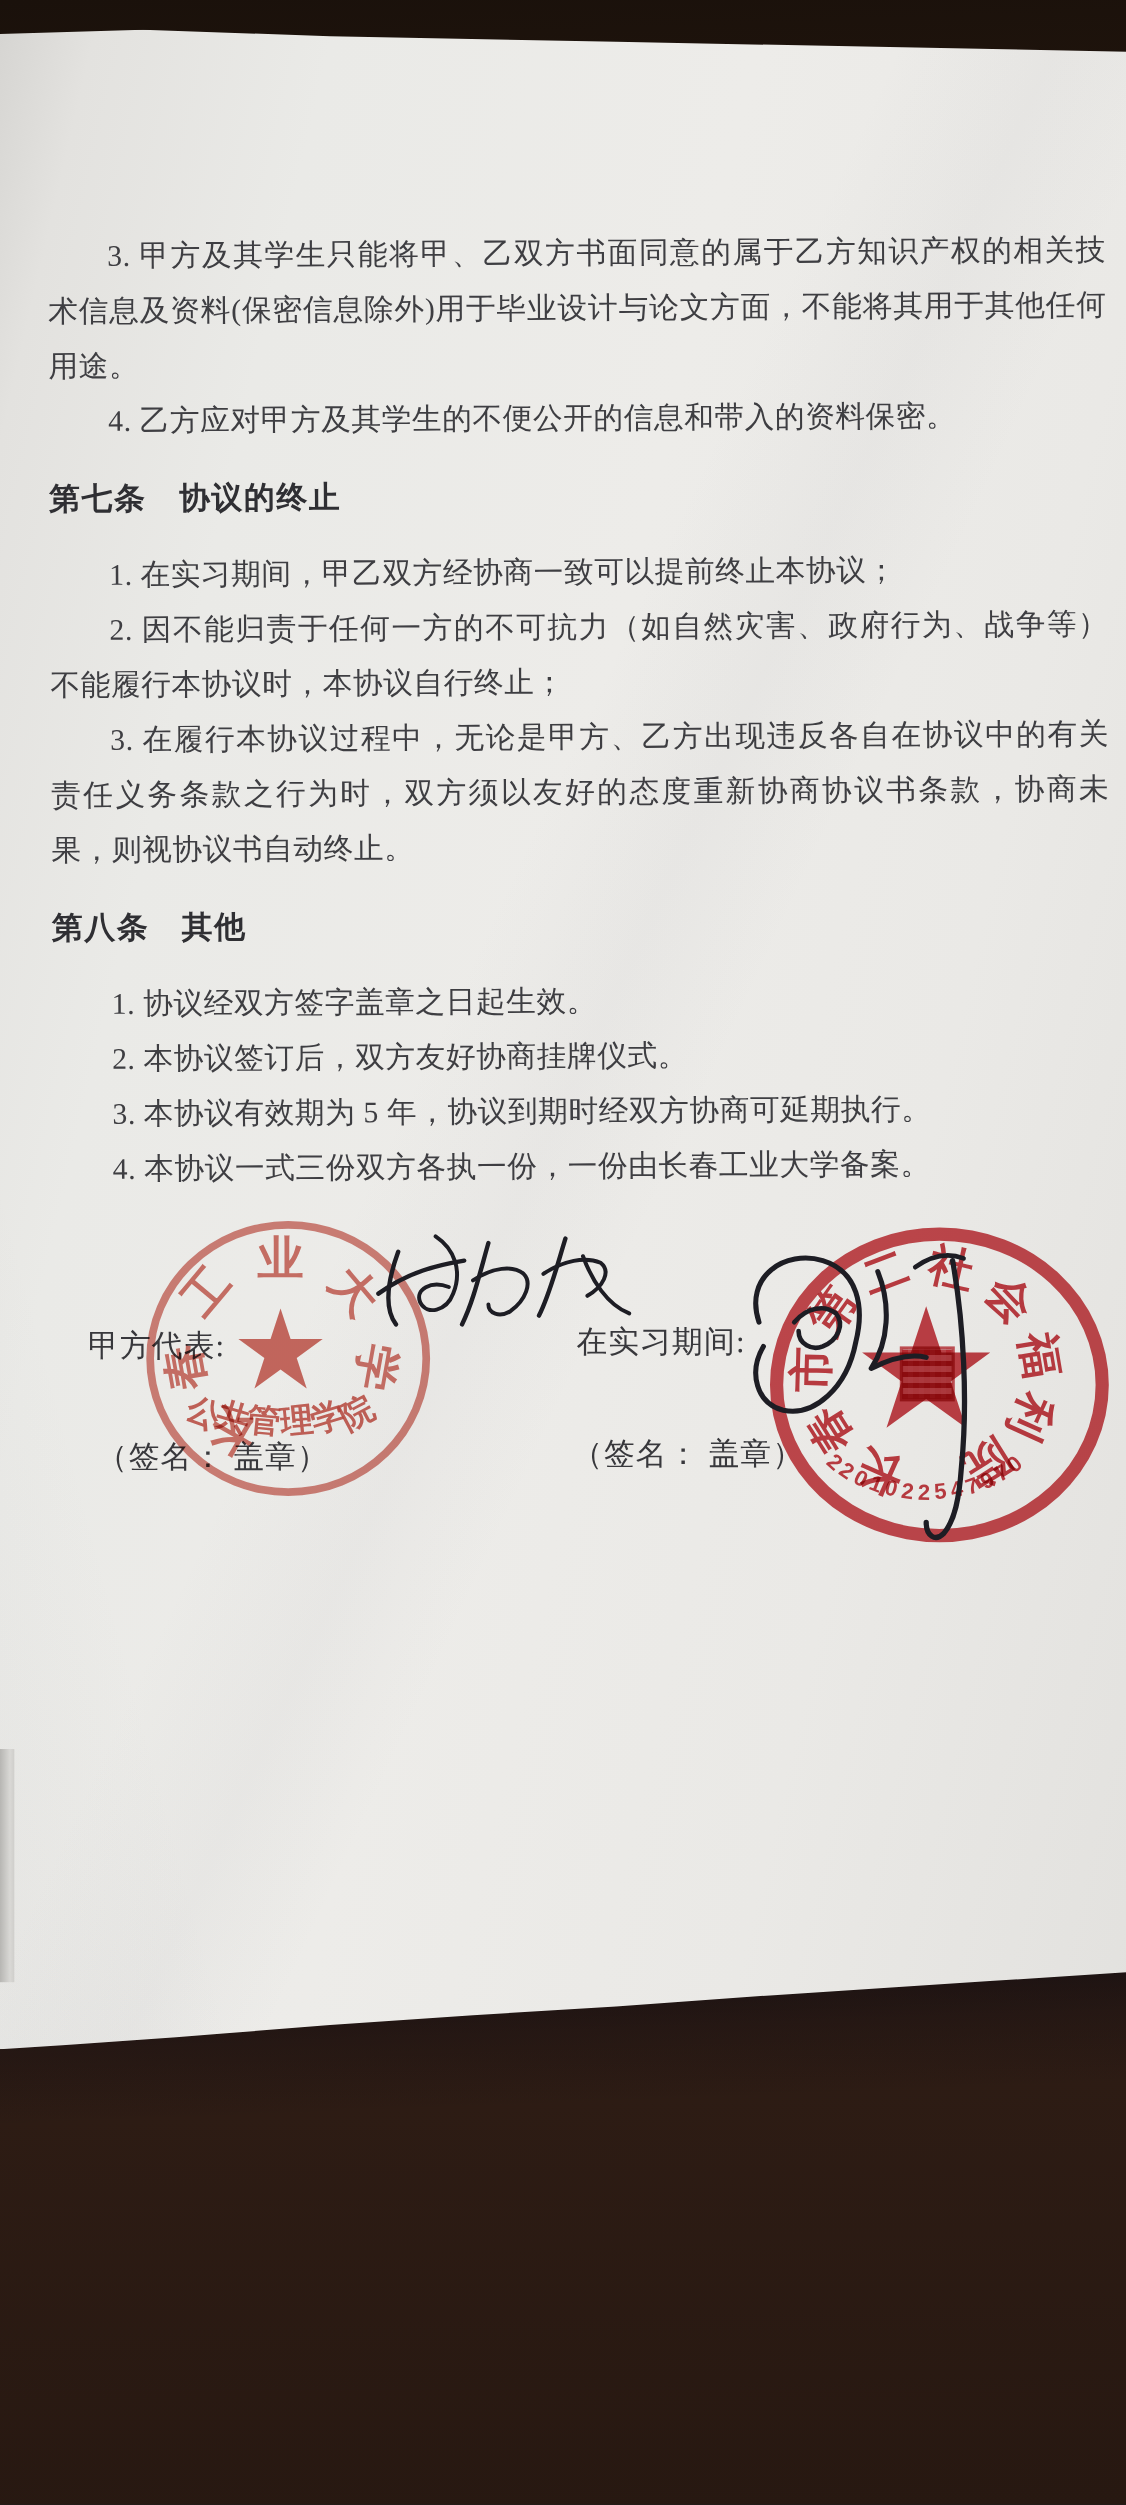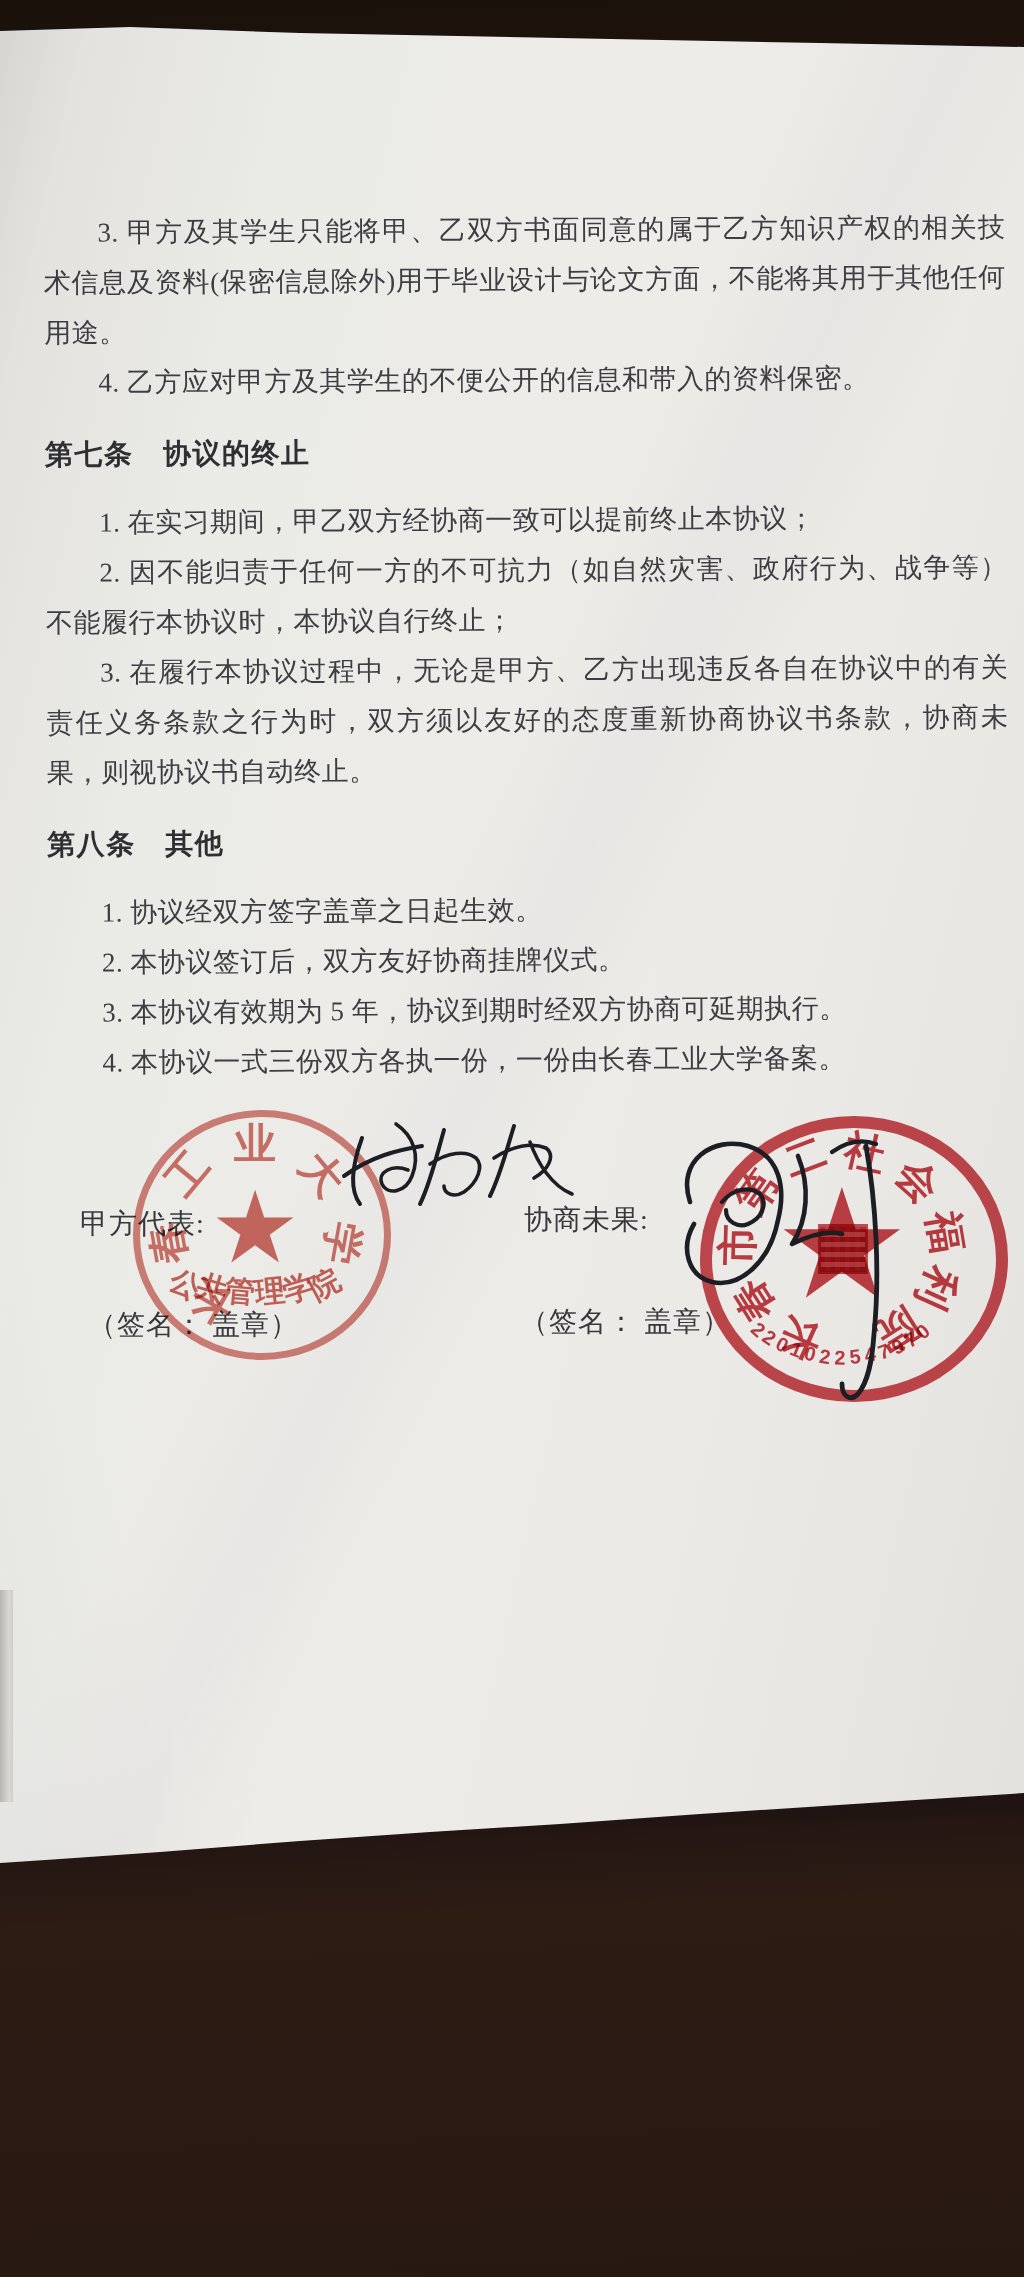--- a/index.html
+++ b/index.html
@@ -80,21 +80,21 @@
     <p>2. 因不能归责于任何一方的不可抗力（如自然灾害、政府行为、战争等）不能履行本协议时，本协议自行终止；</p>
     <p>3. 在履行本协议过程中，无论是甲方、乙方出现违反各自在协议中的有关责任义务条款之行为时，双方须以友好的态度重新协商协议书条款，协商未果，则视协议书自动终止。</p>
     <div class="heading">第八条　其他</div>
     <p>1. 协议经双方签字盖章之日起生效。</p>
     <p>2. 本协议签订后，双方友好协商挂牌仪式。</p>
     <p>3. 本协议有效期为 5 年，协议到期时经双方协商可延期执行。</p>
     <p>4. 本协议一式三份双方各执一份，一份由长春工业大学备案。</p>
   </div>
 
   <div class="sig-label" style="left:80px;top:1205px;">甲方代表:</div>
-  <div class="sig-label" style="left:524px;top:1201px;">协商未果:</div>
+  <div class="sig-label" style="left:524px;top:1201px;">在实习期间:</div>
   <div class="sig-label" style="left:88px;top:1306px;">（签名： 盖章）</div>
   <div class="sig-label" style="left:520px;top:1303px;">（签名： 盖章）</div>
 
   <div class="stamp stamp-a"></div>
   <div class="arc-layer arc-a-ring">
       <span class="arc-ch" style="left: 211px; top: 1300.75px; transform: translate(-50%, -50%) rotate(-150deg);">长</span>
       <span class="arc-ch" style="left: 168.337px; top: 1242.59px; transform: translate(-50%, -50%) rotate(-100deg);">春</span>
       <span class="arc-ch" style="left: 187.588px; top: 1174.01px; transform: translate(-50%, -50%) rotate(-50deg);">工</span>
       <span class="arc-ch" style="left: 255px; top: 1144px; transform: translate(-50%, -50%) rotate(0deg);">业</span>
       <span class="arc-ch" style="left: 322.412px; top: 1174.01px; transform: translate(-50%, -50%) rotate(50deg);">大</span>

